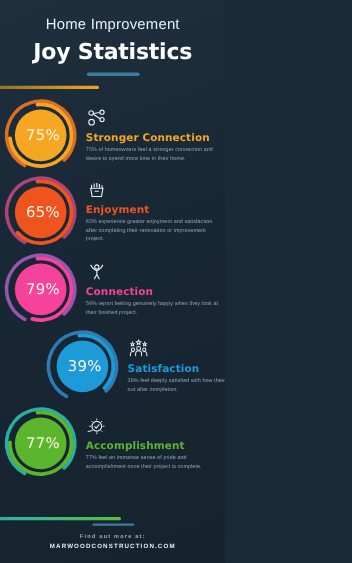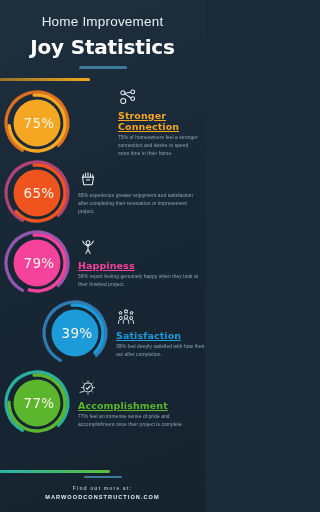--- a/index.html
+++ b/index.html
@@ -46,21 +46,21 @@
     position:absolute; top:0; left:6px; width:66px; height:70px;
     display:flex; align-items:center; justify-content:center;
     color:#fdf6e8; font-size:13.5px; font-weight:400;
     font-family:"DejaVu Sans", sans-serif; letter-spacing:.3px;
   }
   .body-col { flex:1; padding-right:6px; }
   .icon { height:20px; margin-bottom:2px; display:block; }
   .icon svg { display:block; }
   .stat-head {
     font-size:9.5px; font-weight:800; letter-spacing:.1px;
-    font-family:"DejaVu Sans", sans-serif; margin-bottom:2px;text-decoration:underline;
+    font-family:"DejaVu Sans", sans-serif; margin-bottom:2px;
   }
   .stat-text {
     color:#93a6b4; font-size:4.9px; line-height:1.62; letter-spacing:.08px;
   }
   
   .footer { position:absolute; bottom:12px; left:0; width:205px; text-align:center; }
   .foot-div { width:38px; height:1.6px; background:#3d7a9c; margin:0 auto 7px; border-radius:2px; }
   .foot-1 { color:#9fb2c0; font-size:5px; letter-spacing:1.1px; font-weight:700; }
   .foot-2 { color:#e4ecf2; font-size:5.6px; letter-spacing:1.05px; font-weight:800; margin-top:3px; }
 </style>
@@ -72,21 +72,21 @@
   <div class="ribbon rb1"></div>
   <div class="ribbon rb2"></div>
 
   <div class="header">
     <div class="title-sm">Home Improvement</div>
     <div class="title-lg">Joy Statistics</div>
     <div class="divider"></div>
   </div>
 
   <div id="stats-container">
-      <div class="stat" style="top: 88px; gap: 40px;">
+      <div class="stat" style="top: 88px;">
         <div class="ring-wrap">
           <svg width="66" height="70" viewBox="0 0 66 70">
             <circle cx="31" cy="35" r="31" fill="none" stroke="#e8731f" stroke-width="3.2" stroke-linecap="round" stroke-dasharray="155.82299561805374 194.77874452256717" transform="rotate(118 31 35)" opacity="0.95"></circle>
             <circle cx="31" cy="35" r="28" fill="none" stroke="#f5a623" stroke-width="3.4" stroke-linecap="round" stroke-dasharray="131.94689145077132 175.92918860102841" transform="rotate(-96 31 35)"></circle>
             <circle cx="31" cy="35" r="23.5" fill="#f5a623"></circle>
           </svg>
           <div class="pct">75%</div>
         </div>
         <div class="body-col">
           <span class="icon">
@@ -112,41 +112,42 @@
           <div class="pct">65%</div>
         </div>
         <div class="body-col">
           <span class="icon">
             <svg width="20" height="19" viewBox="0 0 24 24" fill="none" stroke="#e8eef3" stroke-width="1.3">
               <path d="M6 9 L6 5 M9 8 L9 3.5 M12 8 L12 3 M15 8.5 L15 4 M18 9.5 L18 5.5"></path>
               <path d="M5 9 h14 l-1.6 9.5 H6.6 Z"></path>
               <path d="M9.5 12.5 h5"></path>
             </svg>
           </span>
+          <div class="stat-head" style="color:#f0541e">Enjoyment</div>
           <div class="stat-text">65% experience greater enjoyment and satisfaction after completing their renovation or improvement project.</div>
         </div>
       </div>
       <div class="stat" style="top: 228px;">
         <div class="ring-wrap">
           <svg width="66" height="70" viewBox="0 0 66 70">
             <circle cx="31" cy="35" r="31" fill="none" stroke="#9b59b6" stroke-width="3.2" stroke-linecap="round" stroke-dasharray="155.82299561805374 194.77874452256717" transform="rotate(118 31 35)" opacity="0.95"></circle>
             <circle cx="31" cy="35" r="28" fill="none" stroke="#f5429b" stroke-width="3.4" stroke-linecap="round" stroke-dasharray="98.52034561657592 175.92918860102841" transform="rotate(-96 31 35)"></circle>
             <circle cx="31" cy="35" r="23.5" fill="#f5429b"></circle>
           </svg>
           <div class="pct">79%</div>
         </div>
         <div class="body-col">
           <span class="icon">
             <svg width="20" height="19" viewBox="0 0 24 24" fill="none" stroke="#e8eef3" stroke-width="1.3">
               <path d="M5 3.5 L7.5 7.5 M19 3.5 L16.5 7.5"></path>
               <circle cx="12" cy="6" r="2.4"></circle>
               <path d="M12 8.6 v6 M12 10.5 L7.5 7.5 M12 10.5 L16.5 7.5 M12 14.6 L9 20 M12 14.6 L15 20"></path>
             </svg>
           </span>
-          <div class="stat-head" style="color:#f5429b">Happiness</div>
+          <div class="stat-head" style="color:#f5429b">Connection</div>
           <div class="stat-text">56% report feeling genuinely happy when they look at their finished project.</div>
         </div>
       </div>
       <div class="stat" style="top: 298px; margin-left: 38px;">
         <div class="ring-wrap">
           <svg width="66" height="70" viewBox="0 0 66 70">
             <circle cx="31" cy="35" r="31" fill="none" stroke="#2e7fb8" stroke-width="3.2" stroke-linecap="round" stroke-dasharray="155.82299561805374 194.77874452256717" transform="rotate(118 31 35)" opacity="0.95"></circle>
             <circle cx="31" cy="35" r="28" fill="none" stroke="#1d9bd8" stroke-width="3.4" stroke-linecap="round" stroke-dasharray="68.61238355440108 175.92918860102841" transform="rotate(-96 31 35)"></circle>
             <circle cx="31" cy="35" r="23.5" fill="#1d9bd8"></circle>
           </svg>

